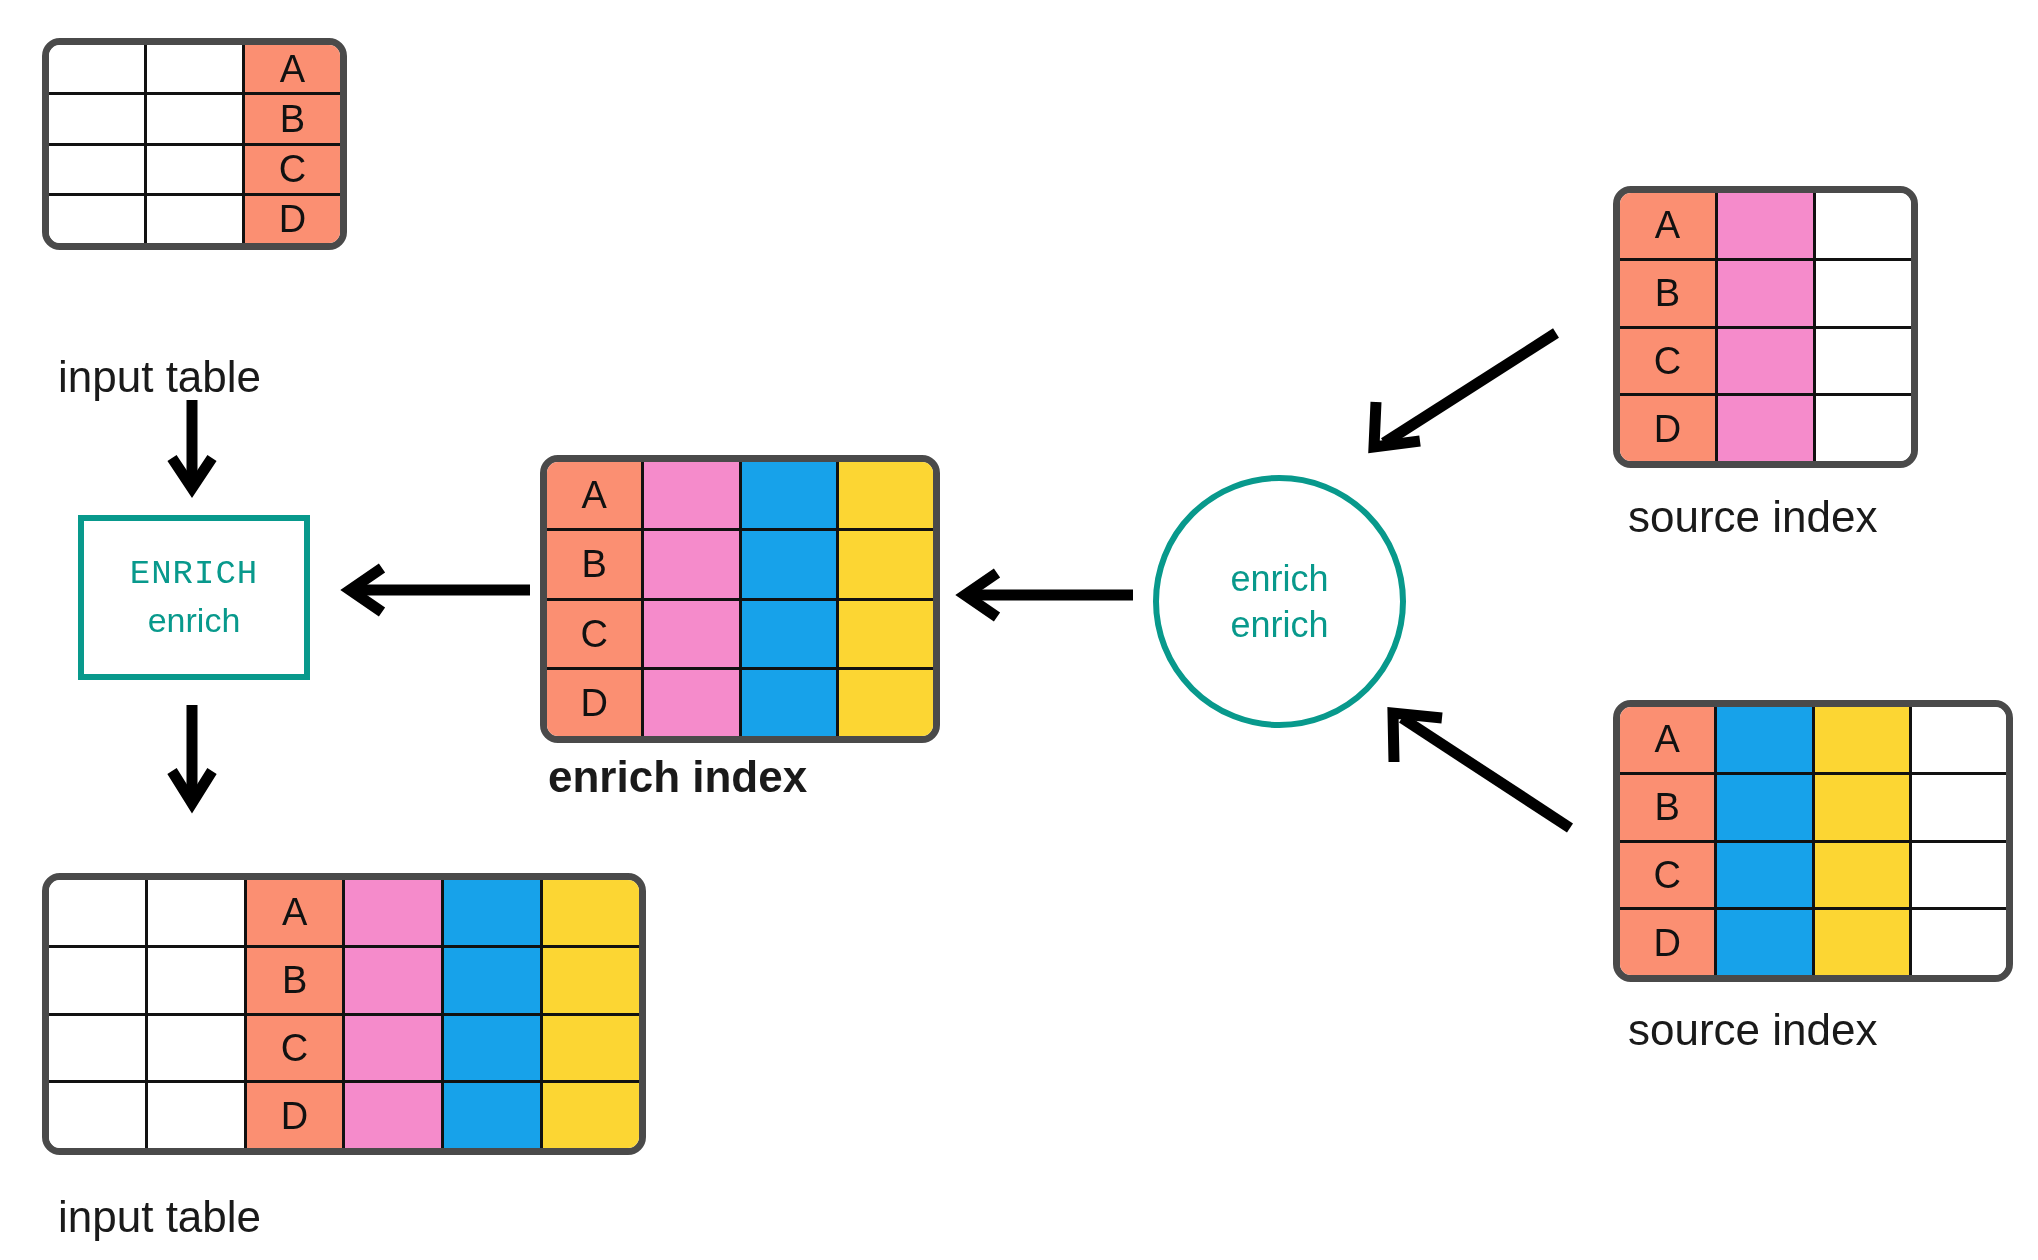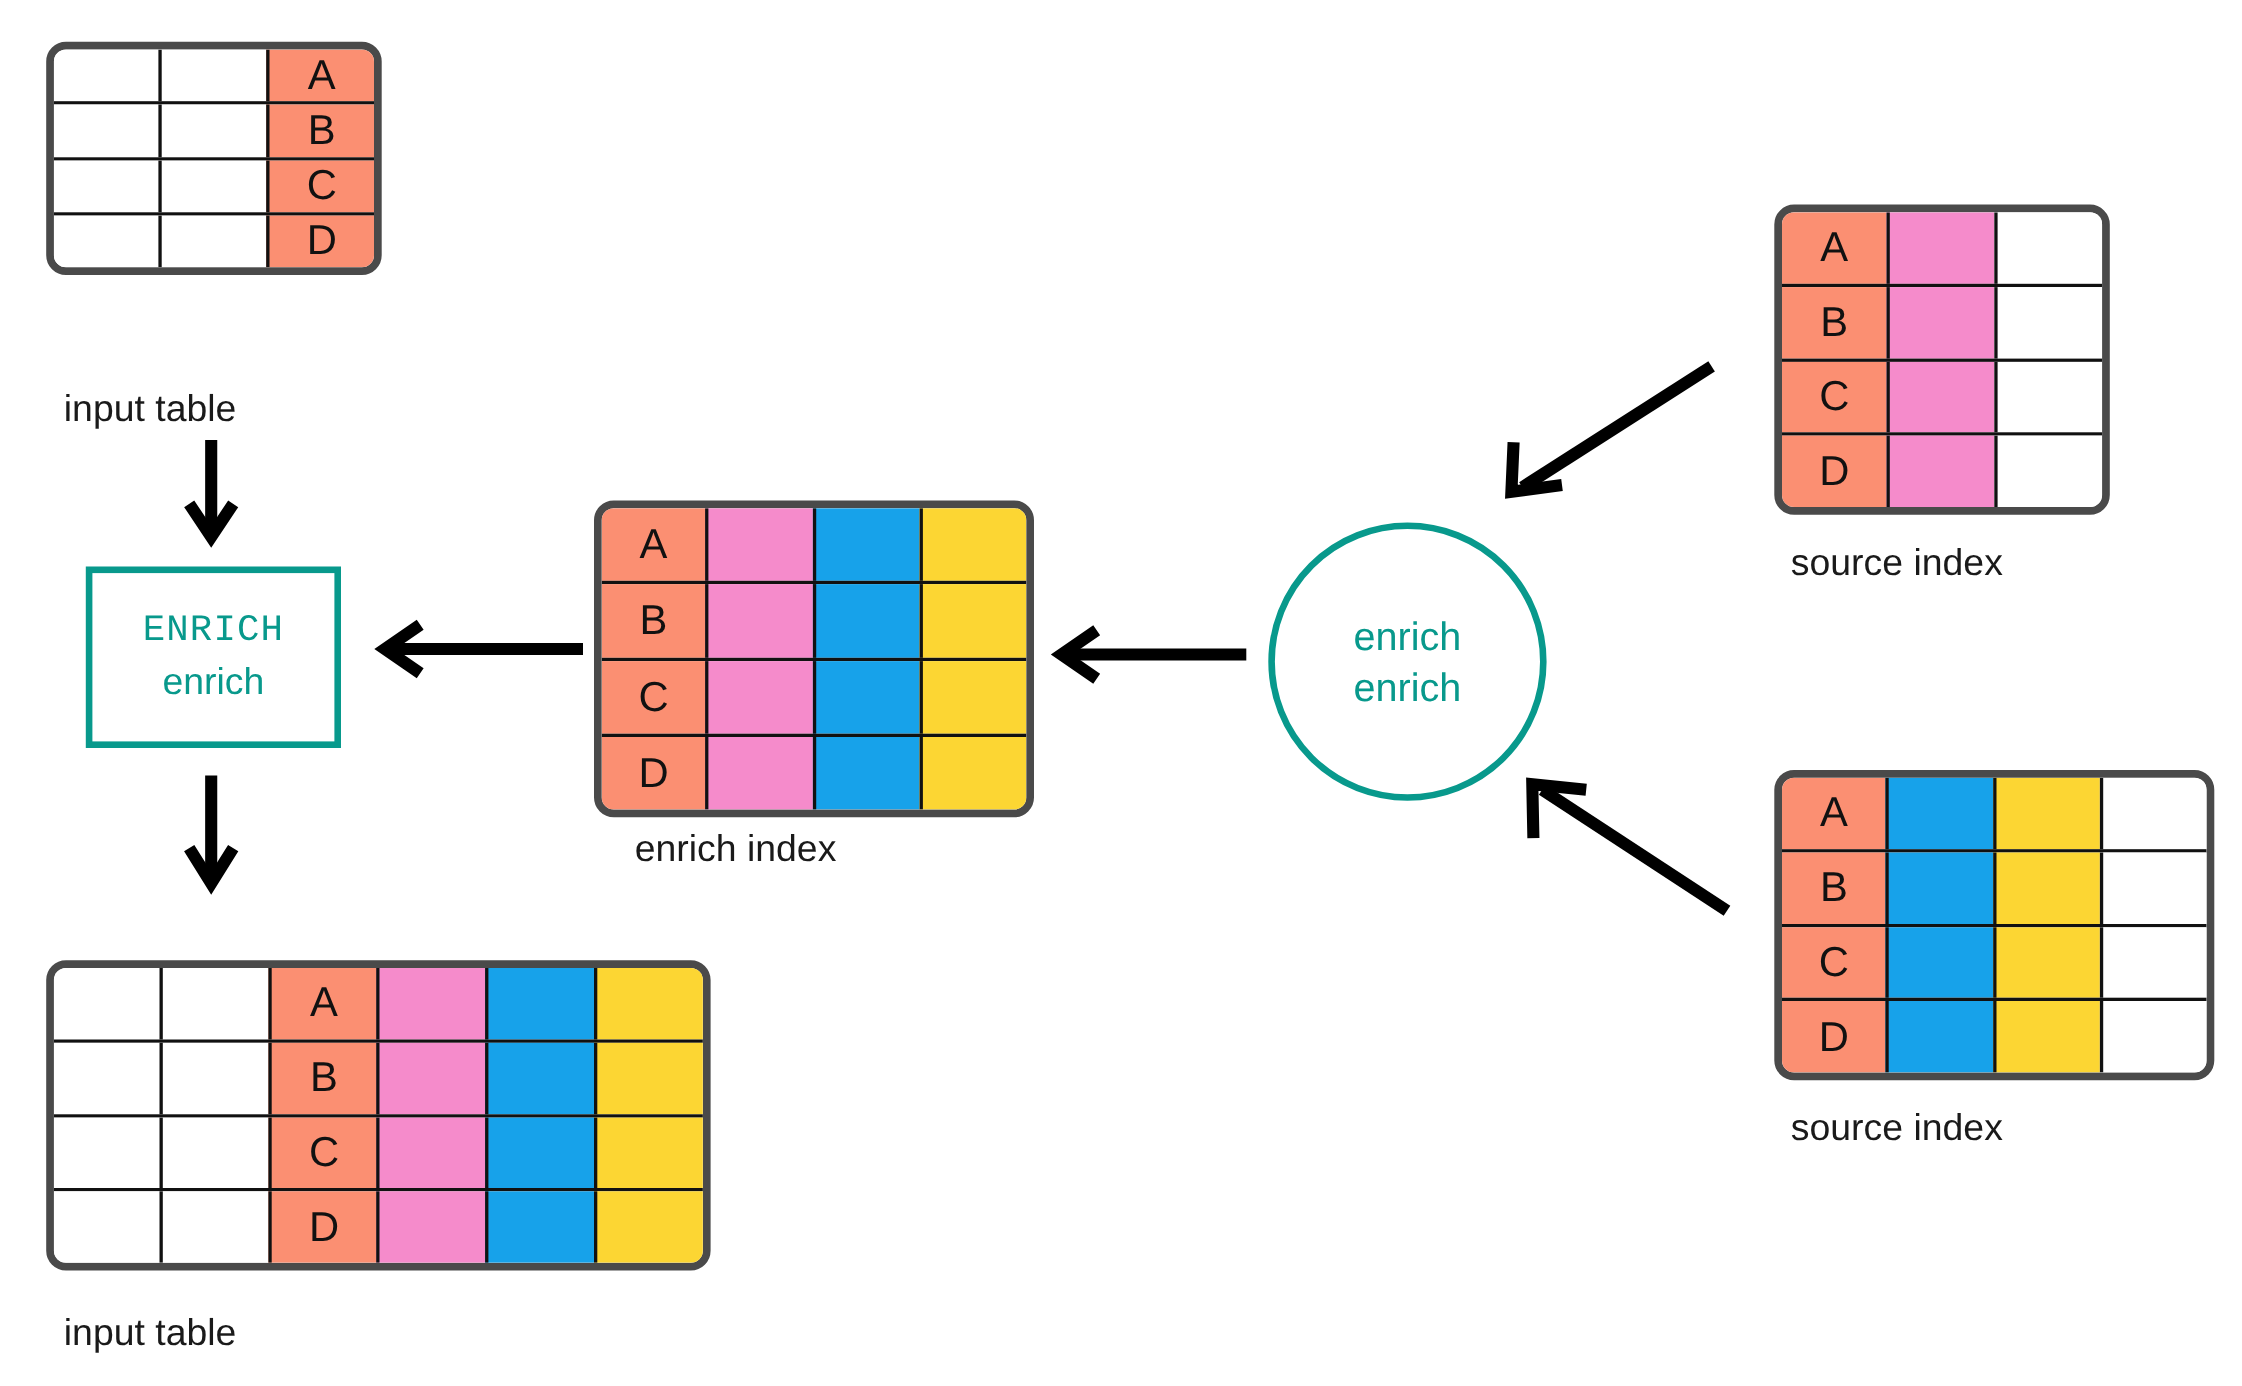--- a/index.html
+++ b/index.html
@@ -52,21 +52,21 @@
     line-height: 1;
     box-sizing: border-box;
   }
   .tbl .cell + .cell {
     border-left: 3px solid #111111;
   }
 
   
   .caption {
     position: absolute;
-    font-size: 34px;
+    font-size: 44px;
     color: #1a1a1a;
     white-space: nowrap;
     line-height: 1;
   }
 
   
   .cmd-box {
     position: absolute;
     box-sizing: border-box;
     border: 6px solid #08998c;
@@ -220,21 +220,21 @@
       <div class="cell" style="background:#17A2EA"></div>
       <div class="cell" style="background:#FCD633"></div>
     </div>
     <div class="row">
       <div class="cell" style="background:#FB8F72">D</div>
       <div class="cell" style="background:#F58BCB"></div>
       <div class="cell" style="background:#17A2EA"></div>
       <div class="cell" style="background:#FCD633"></div>
     </div>
   </div>
-  <div class="caption" style="left:577px; top:755px;">enrich index</div>
+  <div class="caption" style="left:548px; top:755px;font-weight:bold;">enrich index</div>
 
   <svg class="arrow-svg" style="left:955px; top:565px;" width="190" height="60" viewBox="0 0 190 60">
     <line x1="178" y1="30" x2="16" y2="30" stroke="#000" stroke-width="11"></line>
     <path d="M 42 8 L 10 30 L 42 52" fill="none" stroke="#000" stroke-width="11" stroke-linecap="butt" stroke-linejoin="miter"></path>
   </svg>
 
   <div class="circle" style="left:1153px; top:475px; width:253px; height:253px;">
     <div class="ln">enrich</div>
     <div class="ln">enrich</div>
   </div>

